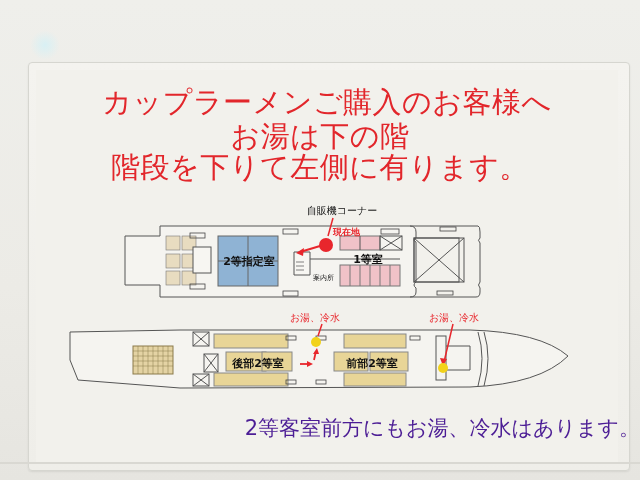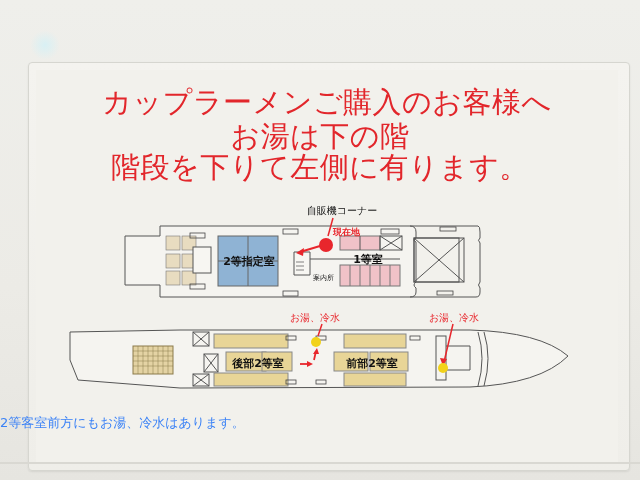--- a/index.html
+++ b/index.html
@@ -11,22 +11,22 @@
   .plate{position:absolute;left:28px;top:62px;width:600px;height:407px;
     border:1px solid #d6d6d0;border-radius:4px;
     background:linear-gradient(180deg,#f4f3ef 0%,#efeee9 100%);
     box-shadow:0 1px 2px rgba(0,0,0,0.08);}
   .sheet{position:absolute;left:36px;top:70px;width:582px;height:392px;
     background:#f2f1ec;}
   .wall-line{position:absolute;left:0;top:462px;width:640px;height:2px;background:#d9d8d2;}
   .headline{position:absolute;left:0;width:640px;text-align:center;color:#e2262b;
     font-size:29px;line-height:32px;white-space:nowrap;letter-spacing:0.5px;}
   .h1{top:86px;margin-left:7px;} .h2{top:120px;} .h3{top:154px;font-family:Liberation Mono, monospace;}
-  .footer{position:absolute;left:0;width:640px;top:414px;text-align:left;
-    font-size:13px;color:#3b82f6;white-space:nowrap;}
+  .footer{position:absolute;left:0;width:640px;top:414px;text-align:right;
+    font-size:21px;color:#4c1d95;white-space:nowrap;}
   svg{position:absolute;left:0;top:0;}
   .lbl{font-family:"DejaVu Sans","Liberation Sans",sans-serif;}
 </style>
 </head>
 <body>
 
 <div class="wall-shine"></div>
 <div class="plate"></div>
 <div class="sheet"></div>
 <div class="wall-line"></div>

